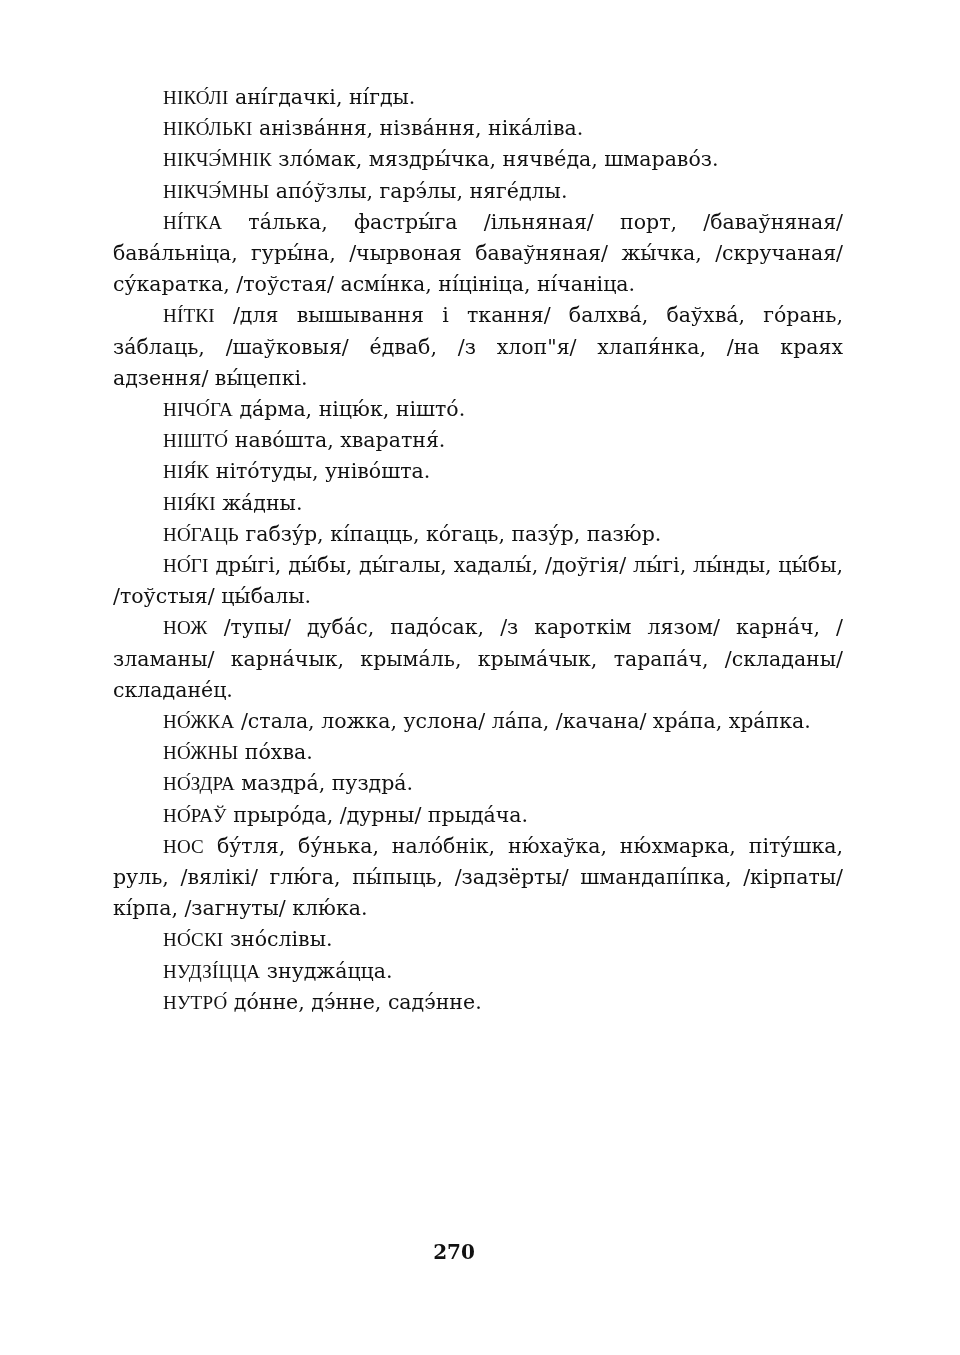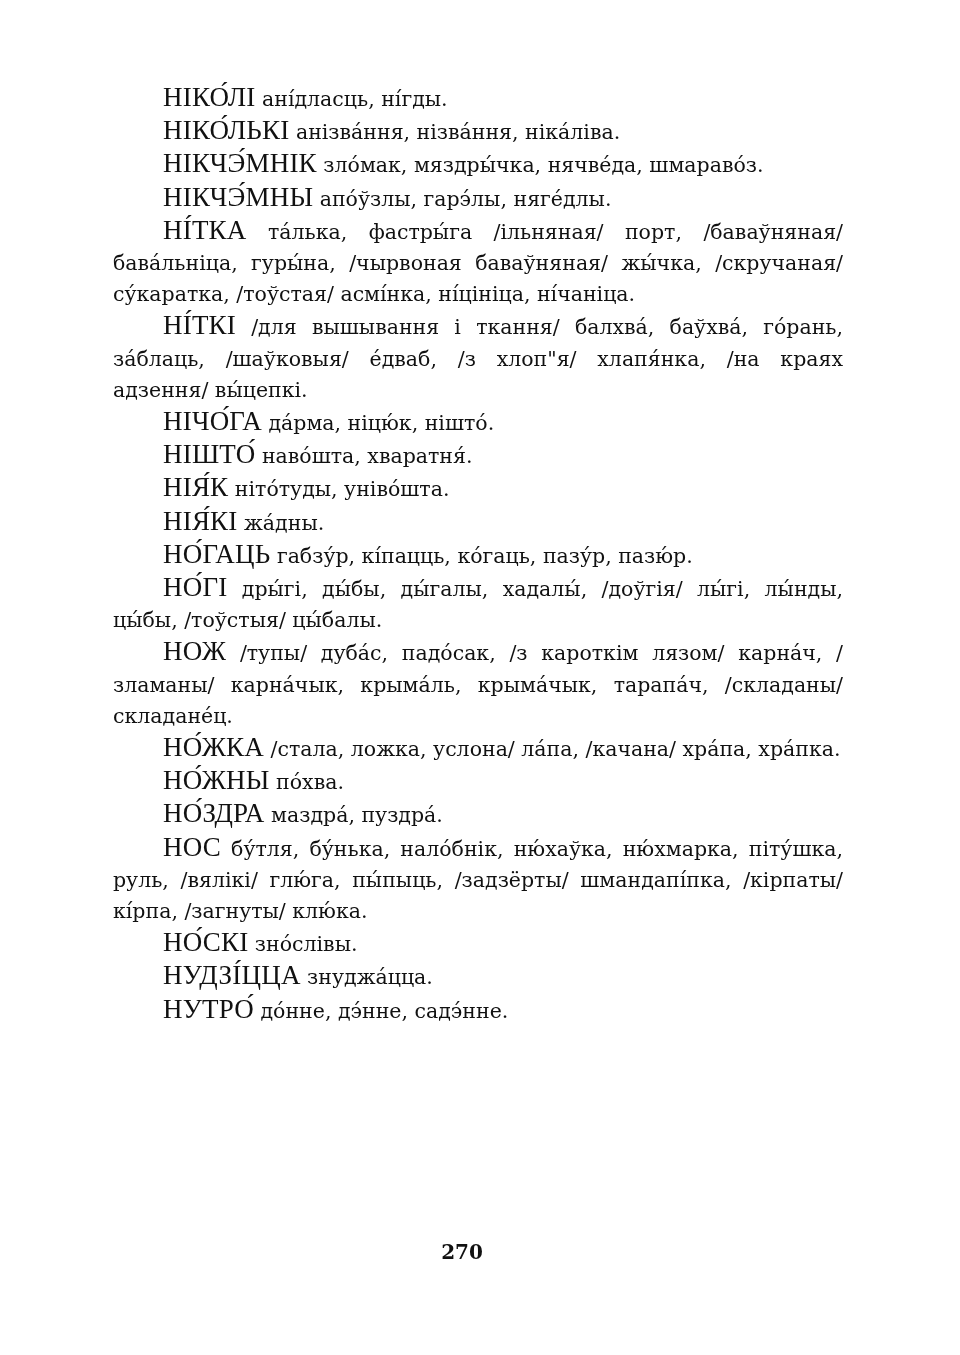--- a/index.html
+++ b/index.html
@@ -15,54 +15,55 @@
     color: #111111;
   }
   .entry {
     text-align: justify;
     text-indent: 50px;
     margin: 0;
   }
   .entry.single { text-align: left; }
   .head {
     font-family: "Liberation Serif", "DejaVu Serif", serif;
-    font-size: 27px;
+    font-size: 19px;
     letter-spacing: 0.2px;
   }
   .seg-it { }
   .page-number {
     position: absolute;
-    left: 12px; width: 900px;
+    left: 4px; width: 900px;
     top: 1240px;
     text-align: center;
     font-family: "DejaVu Serif", "Liberation Serif", serif;
     font-weight: bold;
     font-size: 20px;
     color: #111;
   }
 </style>
 </head>
 <body>
 
 <div class="page" id="page">
-    <p class="entry single"><span class="head">НІКО́ЛІ</span><span class="seg"> ані́дласць, ні́гды.</span></p>
+    <p class="entry single"><span class="head">НІКО́ЛІ</span><span class="seg"> ані́гдачкі, ні́гды.</span></p>
     <p class="entry single"><span class="head">НІКО́ЛЬКІ</span><span class="seg"> анізва́ння, нізва́ння, ніка́ліва.</span></p>
     <p class="entry single"><span class="head">НІКЧЭ́МНІК</span><span class="seg"> зло́мак, мяздры́чка, нячве́да, шмараво́з.</span></p>
     <p class="entry single"><span class="head">НІКЧЭ́МНЫ</span><span class="seg"> апо́ўзлы, гарэ́лы, няге́длы.</span></p>
     <p class="entry"><span class="head">НІ́ТКА</span><span class="seg"> та́лька, фастры́га </span><span class="seg-it">/ільняная/</span><span class="seg"> порт, </span><span class="seg-it">/баваўняная/</span><span class="seg"> бава́льніца, гуры́на, </span><span class="seg-it">/чырвоная баваўняная/</span><span class="seg"> жы́чка, </span><span class="seg-it">/скручаная/</span><span class="seg"> су́каратка, </span><span class="seg-it">/тоўстая/</span><span class="seg"> асмі́нка, ні́цініца, ні́чаніца.</span></p>
     <p class="entry"><span class="head">НІ́ТКІ</span><span class="seg"> </span><span class="seg-it">/для вышывання і ткання/</span><span class="seg"> балхва́, баўхва́, го́рань, за́блаць, </span><span class="seg-it">/шаўковыя/</span><span class="seg"> е́дваб, </span><span class="seg-it">/з хлоп"я/</span><span class="seg"> хлапя́нка, </span><span class="seg-it">/на краях адзення/</span><span class="seg"> вы́цепкі.</span></p>
     <p class="entry single"><span class="head">НІЧО́ГА</span><span class="seg"> да́рма, ніцю́к, нішто́.</span></p>
     <p class="entry single"><span class="head">НІШТО́</span><span class="seg"> наво́шта, хваратня́.</span></p>
     <p class="entry single"><span class="head">НІЯ́К</span><span class="seg"> ніто́туды, уніво́шта.</span></p>
     <p class="entry single"><span class="head">НІЯ́КІ</span><span class="seg"> жа́дны.</span></p>
     <p class="entry single"><span class="head">НО́ГАЦЬ</span><span class="seg"> габзу́р, кі́пацць, ко́гаць, пазу́р, пазю́р.</span></p>
     <p class="entry"><span class="head">НО́ГІ</span><span class="seg"> дры́гі, ды́бы, ды́галы, хадалы́, </span><span class="seg-it">/доўгія/</span><span class="seg"> лы́гі, лы́нды, цы́бы, </span><span class="seg-it">/тоўстыя/</span><span class="seg"> цы́балы.</span></p>
     <p class="entry"><span class="head">НОЖ</span><span class="seg"> </span><span class="seg-it">/тупы/</span><span class="seg"> дуба́с, падо́сак, </span><span class="seg-it">/з кароткім лязом/</span><span class="seg"> карна́ч, </span><span class="seg-it">/зламаны/</span><span class="seg"> карна́чык, крыма́ль, крыма́чык, тарапа́ч, </span><span class="seg-it">/складаны/</span><span class="seg"> складане́ц.</span></p>
     <p class="entry"><span class="head">НО́ЖКА</span><span class="seg"> </span><span class="seg-it">/стала, ложка, услона/</span><span class="seg"> ла́па, </span><span class="seg-it">/качана/</span><span class="seg"> хра́па, хра́пка.</span></p>
     <p class="entry single"><span class="head">НО́ЖНЫ</span><span class="seg"> по́хва.</span></p>
     <p class="entry single"><span class="head">НО́ЗДРА</span><span class="seg"> маздра́, пуздра́.</span></p>
+    <p class="entry"><span class="head">НО́РАЎ</span><span class="seg"> прыро́да, </span><span class="seg-it">/дурны/</span><span class="seg"> прыда́ча.</span></p>
     <p class="entry"><span class="head">НОС</span><span class="seg"> бу́тля, бу́нька, нало́бнік, ню́хаўка, ню́хмарка, піту́шка, руль, </span><span class="seg-it">/вялікі/</span><span class="seg"> глю́га, пы́пыць, </span><span class="seg-it">/задзёрты/</span><span class="seg"> шмандапі́пка, </span><span class="seg-it">/кірпаты/</span><span class="seg"> кі́рпа, </span><span class="seg-it">/загнуты/</span><span class="seg"> клю́ка.</span></p>
     <p class="entry single"><span class="head">НО́СКІ</span><span class="seg"> зно́слівы.</span></p>
     <p class="entry single"><span class="head">НУДЗІ́ЦЦА</span><span class="seg"> знуджа́цца.</span></p>
     <p class="entry single"><span class="head">НУТРО́</span><span class="seg"> до́нне, дэ́нне, садэ́нне.</span></p>
   </div>
 
 <div class="page-number">270</div>
 
 </body></html>

